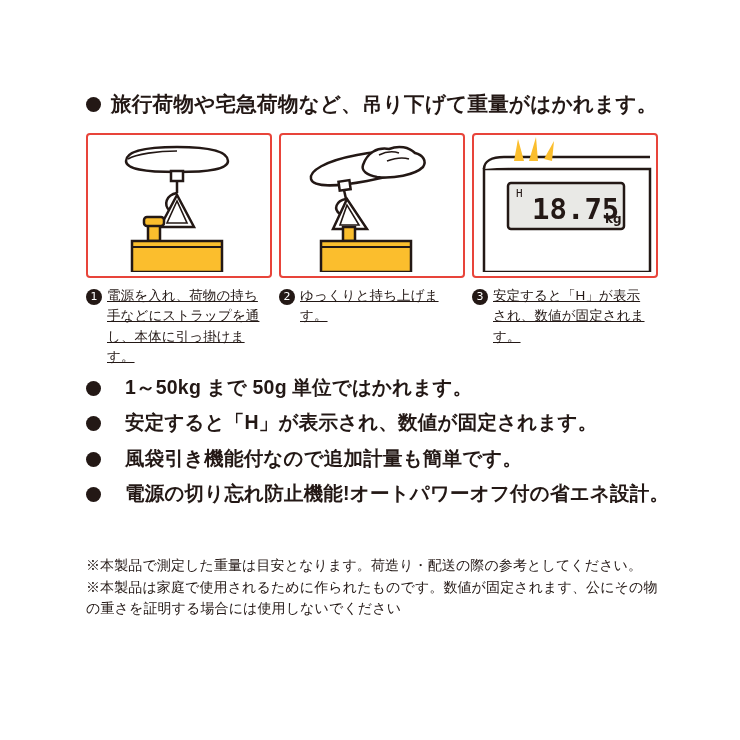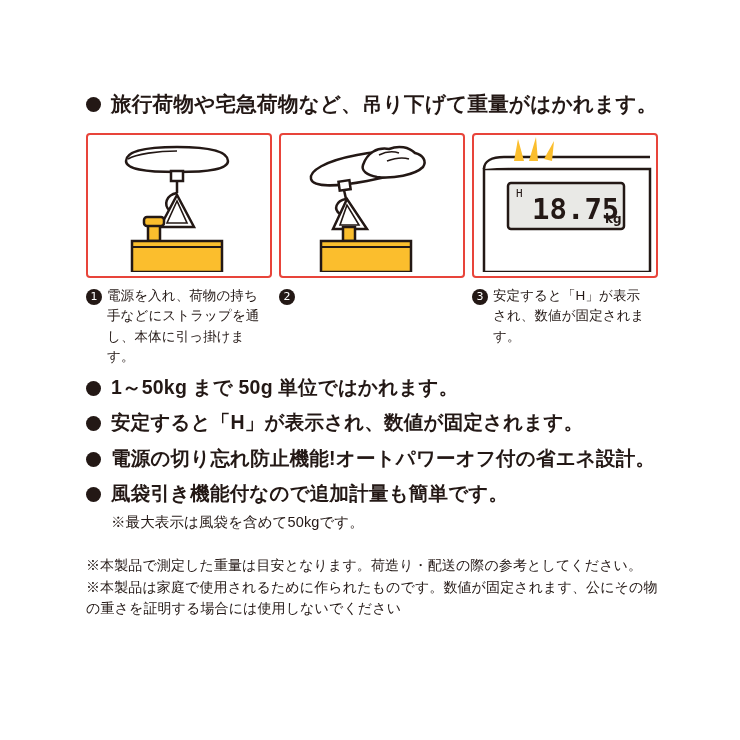--- a/index.html
+++ b/index.html
@@ -82,33 +82,33 @@
     height: 16px;
     border-radius: 50%;
     background: #231815;
     color: #ffffff;
     font-size: 11px;
     line-height: 16px;
     text-align: center;
     margin-top: 3px;
     font-family: "DejaVu Sans", sans-serif;
   }
-  .cap-text { width: 158px; }
+  .cap-text { width: 158px; text-decoration: underline; }
 
   
   .features {
     position: absolute;
     left: 86px;
     top: 374px;
     width: 590px;
   }
   .feat {
     display: flex;
     align-items: flex-start;
-    gap: 10px;
+    gap: 24px;
     margin-bottom: 8px;
     text-align: right;
   }
   .feat-text {
     font-size: 19.5px;
     line-height: 1.4;
     letter-spacing: 0.2px;
     font-weight: 700;
   }
   .feat-sub {
@@ -188,20 +188,21 @@
           <path d="M66 70 L59 90 L78 90 Z" fill="#ffffff" stroke="#231815" stroke-width="1.6"></path>
 
           <rect x="62" y="92" width="12" height="14" fill="#fbbe2d" stroke="#231815" stroke-width="2.5"></rect>
 
           <path d="M40 106 L130 106 L130 137 L40 137 Z" fill="#fbbe2d" stroke="#231815" stroke-width="2.5"></path>
           <path d="M40 112 L130 112" stroke="#231815" stroke-width="2"></path>
         </svg>
       </div>
       <div class="panel-caption">
         <span class="num">2</span>
+        <span class="cap-text">ゆっくりと持ち上げます。</span>
       </div>
     </div>
 
     <div class="panel">
       <div class="panel-box">
         <svg width="178" height="137" viewBox="0 0 178 137">
 
           <path d="M10 34 L176 34 L176 137 L10 137 Z" fill="#ffffff" stroke="#231815" stroke-width="2.5"></path>
           <path d="M10 34 C10 26, 18 22, 30 22 L176 22" fill="#ffffff" stroke="#231815" stroke-width="2.5"></path>
 
@@ -230,28 +231,27 @@
       <span class="feat-text">1～50kg まで 50g 単位ではかれます。</span>
     </div>
 
     <div class="feat">
       <span class="dot"></span>
       <span class="feat-text">安定すると「H」が表示され、数値が固定されます。</span>
     </div>
 
     <div class="feat">
       <span class="dot"></span>
+      <span class="feat-text">風袋引き機能付なので追加計量も簡単です。</span>
+    </div>
+
+    <div class="feat">
+      <span class="dot"></span>
       <span class="feat-text">電源の切り忘れ防止機能!オートパワーオフ付の省エネ設計。</span>
     </div>
-
-    <div class="feat">
-      <span class="dot"></span>
-      <span class="feat-text">風袋引き機能付なので追加計量も簡単です。</span>
-    </div>
-    <div class="feat-sub">※最大表示は風袋を含めて50kgです。</div>
 
   </div>
 
   <div class="notes">
     <div>※本製品で測定した重量は目安となります。荷造り・配送の際の参考としてください。</div>
     <div>※本製品は家庭で使用されるために作られたものです。数値が固定されます、公にその物の重さを証明する場合には使用しないでください</div>
   </div>
 
 </div>
 

